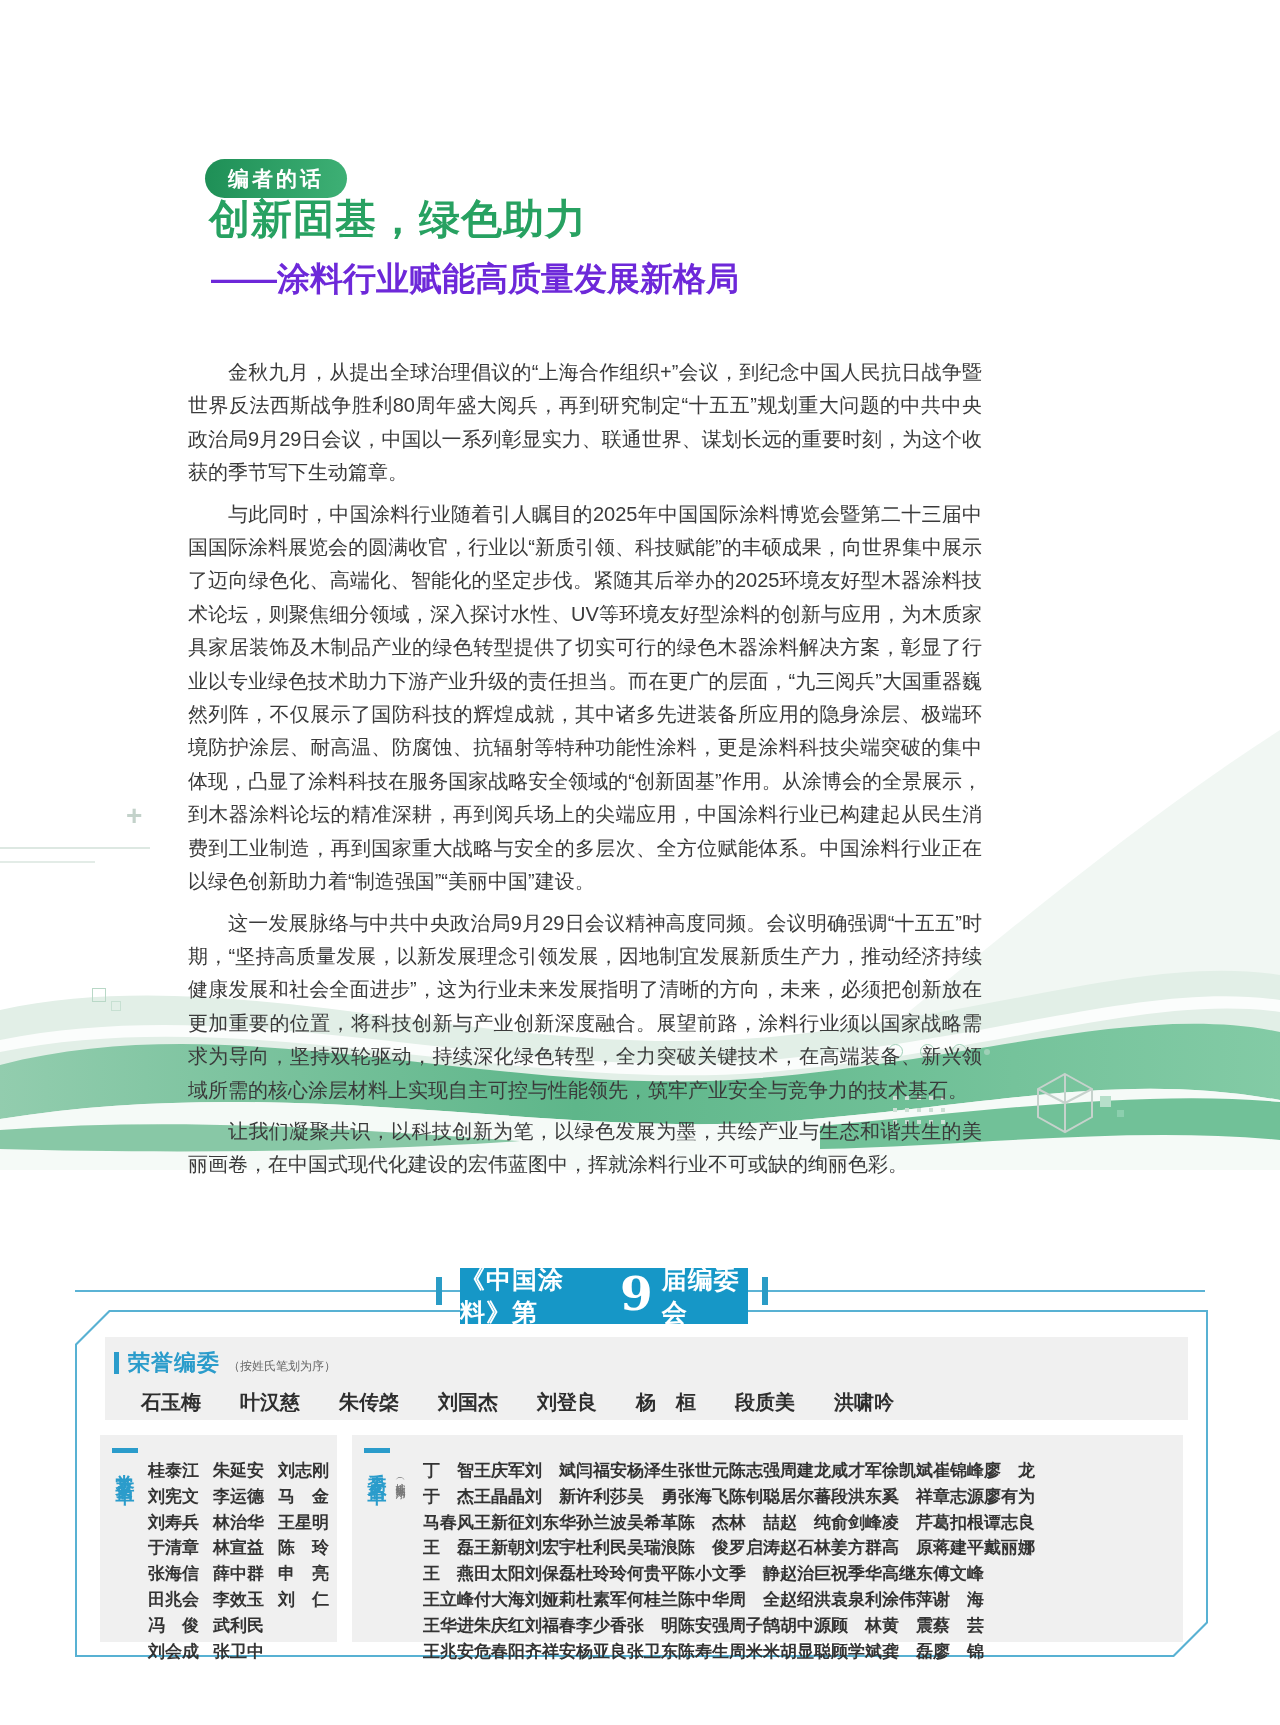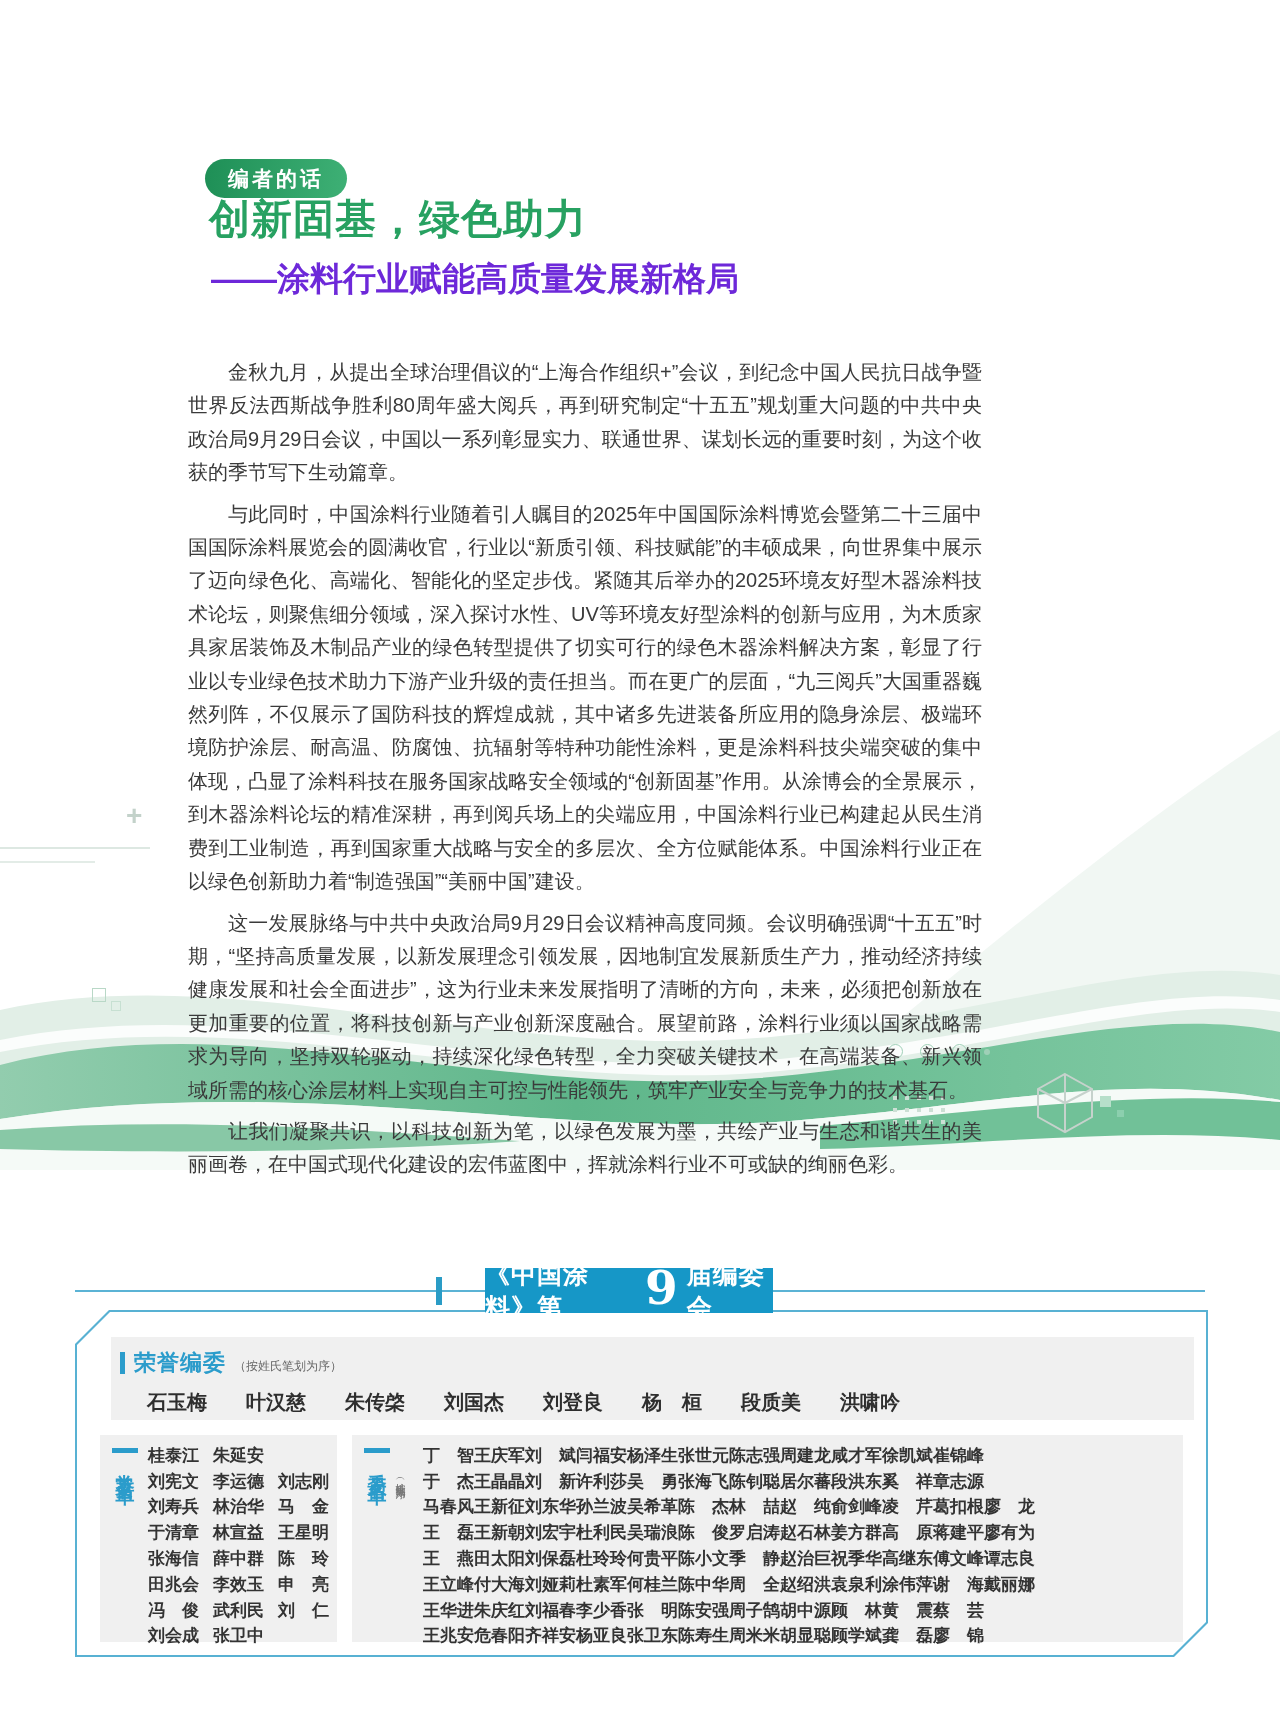--- a/index.html
+++ b/index.html
@@ -33,49 +33,49 @@
   .dotgrid{left:893px;top:1096px;display:grid;grid-template-columns:repeat(5,4px);grid-gap:8px;}
   .dotgrid i{width:4px;height:4px;background:#ccdfd4;display:block;}
   .cube{left:1035px;top:1072px;}
   .gsq1{left:1100px;top:1096px;width:11px;height:11px;background:#b7dfca;}
   .gsq2{left:1117px;top:1110px;width:7px;height:7px;background:#8ccfae;}
 
   
   .banner-line{position:absolute;left:75px;top:1290px;width:1130px;height:2px;background:#5bb3d5;z-index:2;}
   .banner-bar{position:absolute;top:1277px;width:6px;height:28px;background:#2a9cc6;z-index:3;}
   .banner-bar.l{left:436px;}  .banner-bar.r{left:762px;}
-  .banner-box{position:absolute;left:460px;top:1268px;width:288px;height:45px;background:#1697c7;
-              color:#fff;display:flex;align-items:center;justify-content:center;gap:9px;z-index:3;margin-left:25px;}
+  .banner-box{position:absolute;left:460px;top:1268px;width:288px;height:56px;background:#1697c7;
+              color:#fff;display:flex;align-items:center;justify-content:center;gap:9px;z-index:3;}
   .banner-prefix,.banner-suffix{font-size:25px;font-weight:800;letter-spacing:1px;}
   .banner-number{font-size:47px;font-weight:700;font-family:"DejaVu Serif",serif;line-height:1;margin-top:-6px;}
 
   
   .board{position:absolute;left:75px;top:1310px;width:1133px;height:347px;z-index:2;}
   .board-border{position:absolute;inset:0;background:#58b1d3;
       clip-path:polygon(34px 0,100% 0,100% calc(100% - 34px),calc(100% - 34px) 100%,0 100%,0 34px);}
   .board-inner{position:absolute;inset:2px;background:#fff;
       clip-path:polygon(33px 0,100% 0,100% calc(100% - 33px),calc(100% - 33px) 100%,0 100%,0 33px);}
   .gray{position:absolute;background:#f0f0f0;}
-  .honorary{left:36px;top:27px;width:1083px;height:83px;}
+  .honorary{left:30px;top:27px;width:1083px;height:83px;}
   .block-header{display:flex;align-items:center;padding:11px 0 0 9px;}
   .vbar{width:5px;height:22px;background:#2b9ccb;margin-right:9px;flex:none;}
   .block-title{color:#2b9ccb;font-size:22px;font-weight:bold;letter-spacing:1px;}
   .block-note{font-size:12px;color:#666;margin-left:8px;margin-top:6px;}
   .honorary-names{display:flex;gap:39px;margin:11px 0 0 36px;font-size:20px;font-weight:700;color:#2e2e2e;
                   font-family:"Liberation Serif",serif;}
   .standing{left:25px;top:125px;width:237px;height:207px;display:flex;}
   .members{left:277px;top:125px;width:831px;height:207px;display:flex;}
   .v-label-wrap{flex:none;padding:13px 0 0 12px;display:flex;}
   .v-label-col{display:flex;flex-direction:column;align-items:flex-start;}
   .hbar{width:26px;height:5px;background:#2b9ccb;margin-bottom:5px;}
   .v-label{writing-mode:vertical-rl;text-orientation:upright;color:#2b9ccb;font-size:19px;
            font-weight:bold;letter-spacing:4px;}
   .v-note{writing-mode:vertical-rl;text-orientation:upright;font-size:10px;color:#777;
           margin:26px 0 0 3px;letter-spacing:1px;}
-  .name-grid{display:flex;padding-top:15px;font-family:"Liberation Serif",serif;align-items:center;}
+  .name-grid{display:flex;padding-top:23px;font-family:"Liberation Serif",serif;}
   .standing .name-grid{gap:14px;margin-left:10px;}
   .members .name-grid{margin-left:16px;}
   .name-col{display:flex;flex-direction:column;font-size:17px;line-height:25.8px;color:#333;font-weight:600;}
   .name-col span{width:3em;white-space:pre;}
 </style>
 </head>
 <body>
 
 <div class="page">
 

